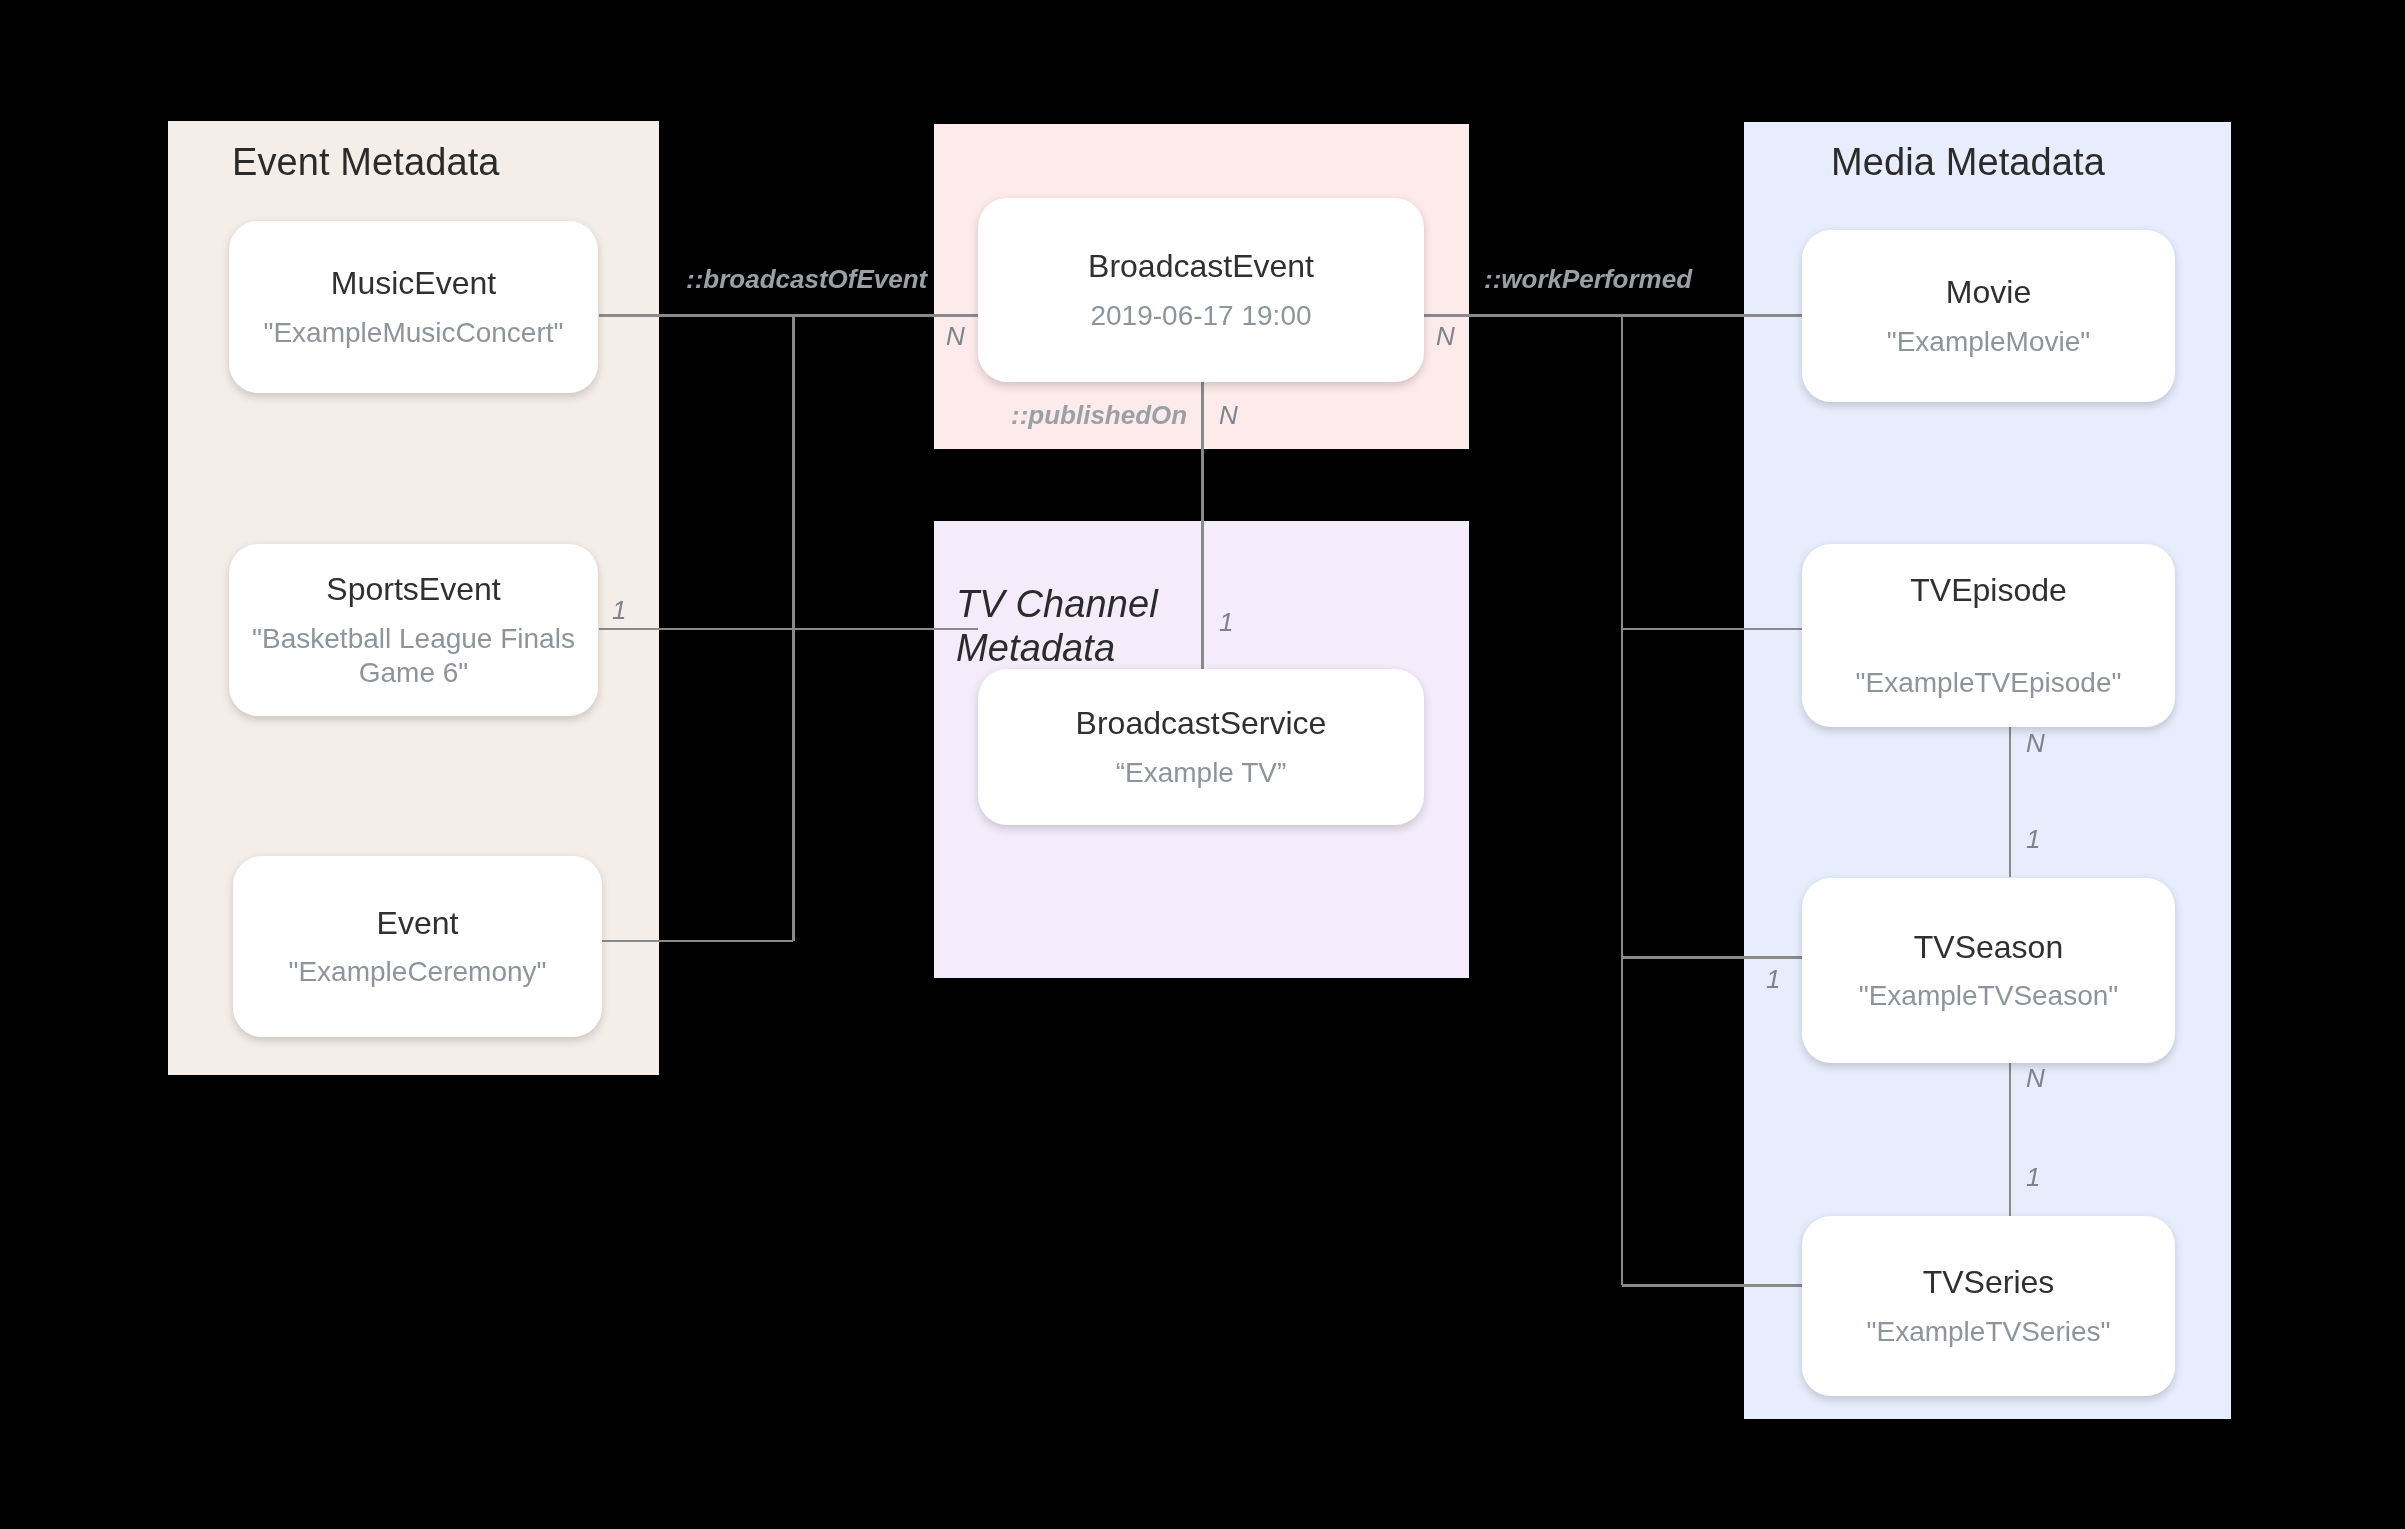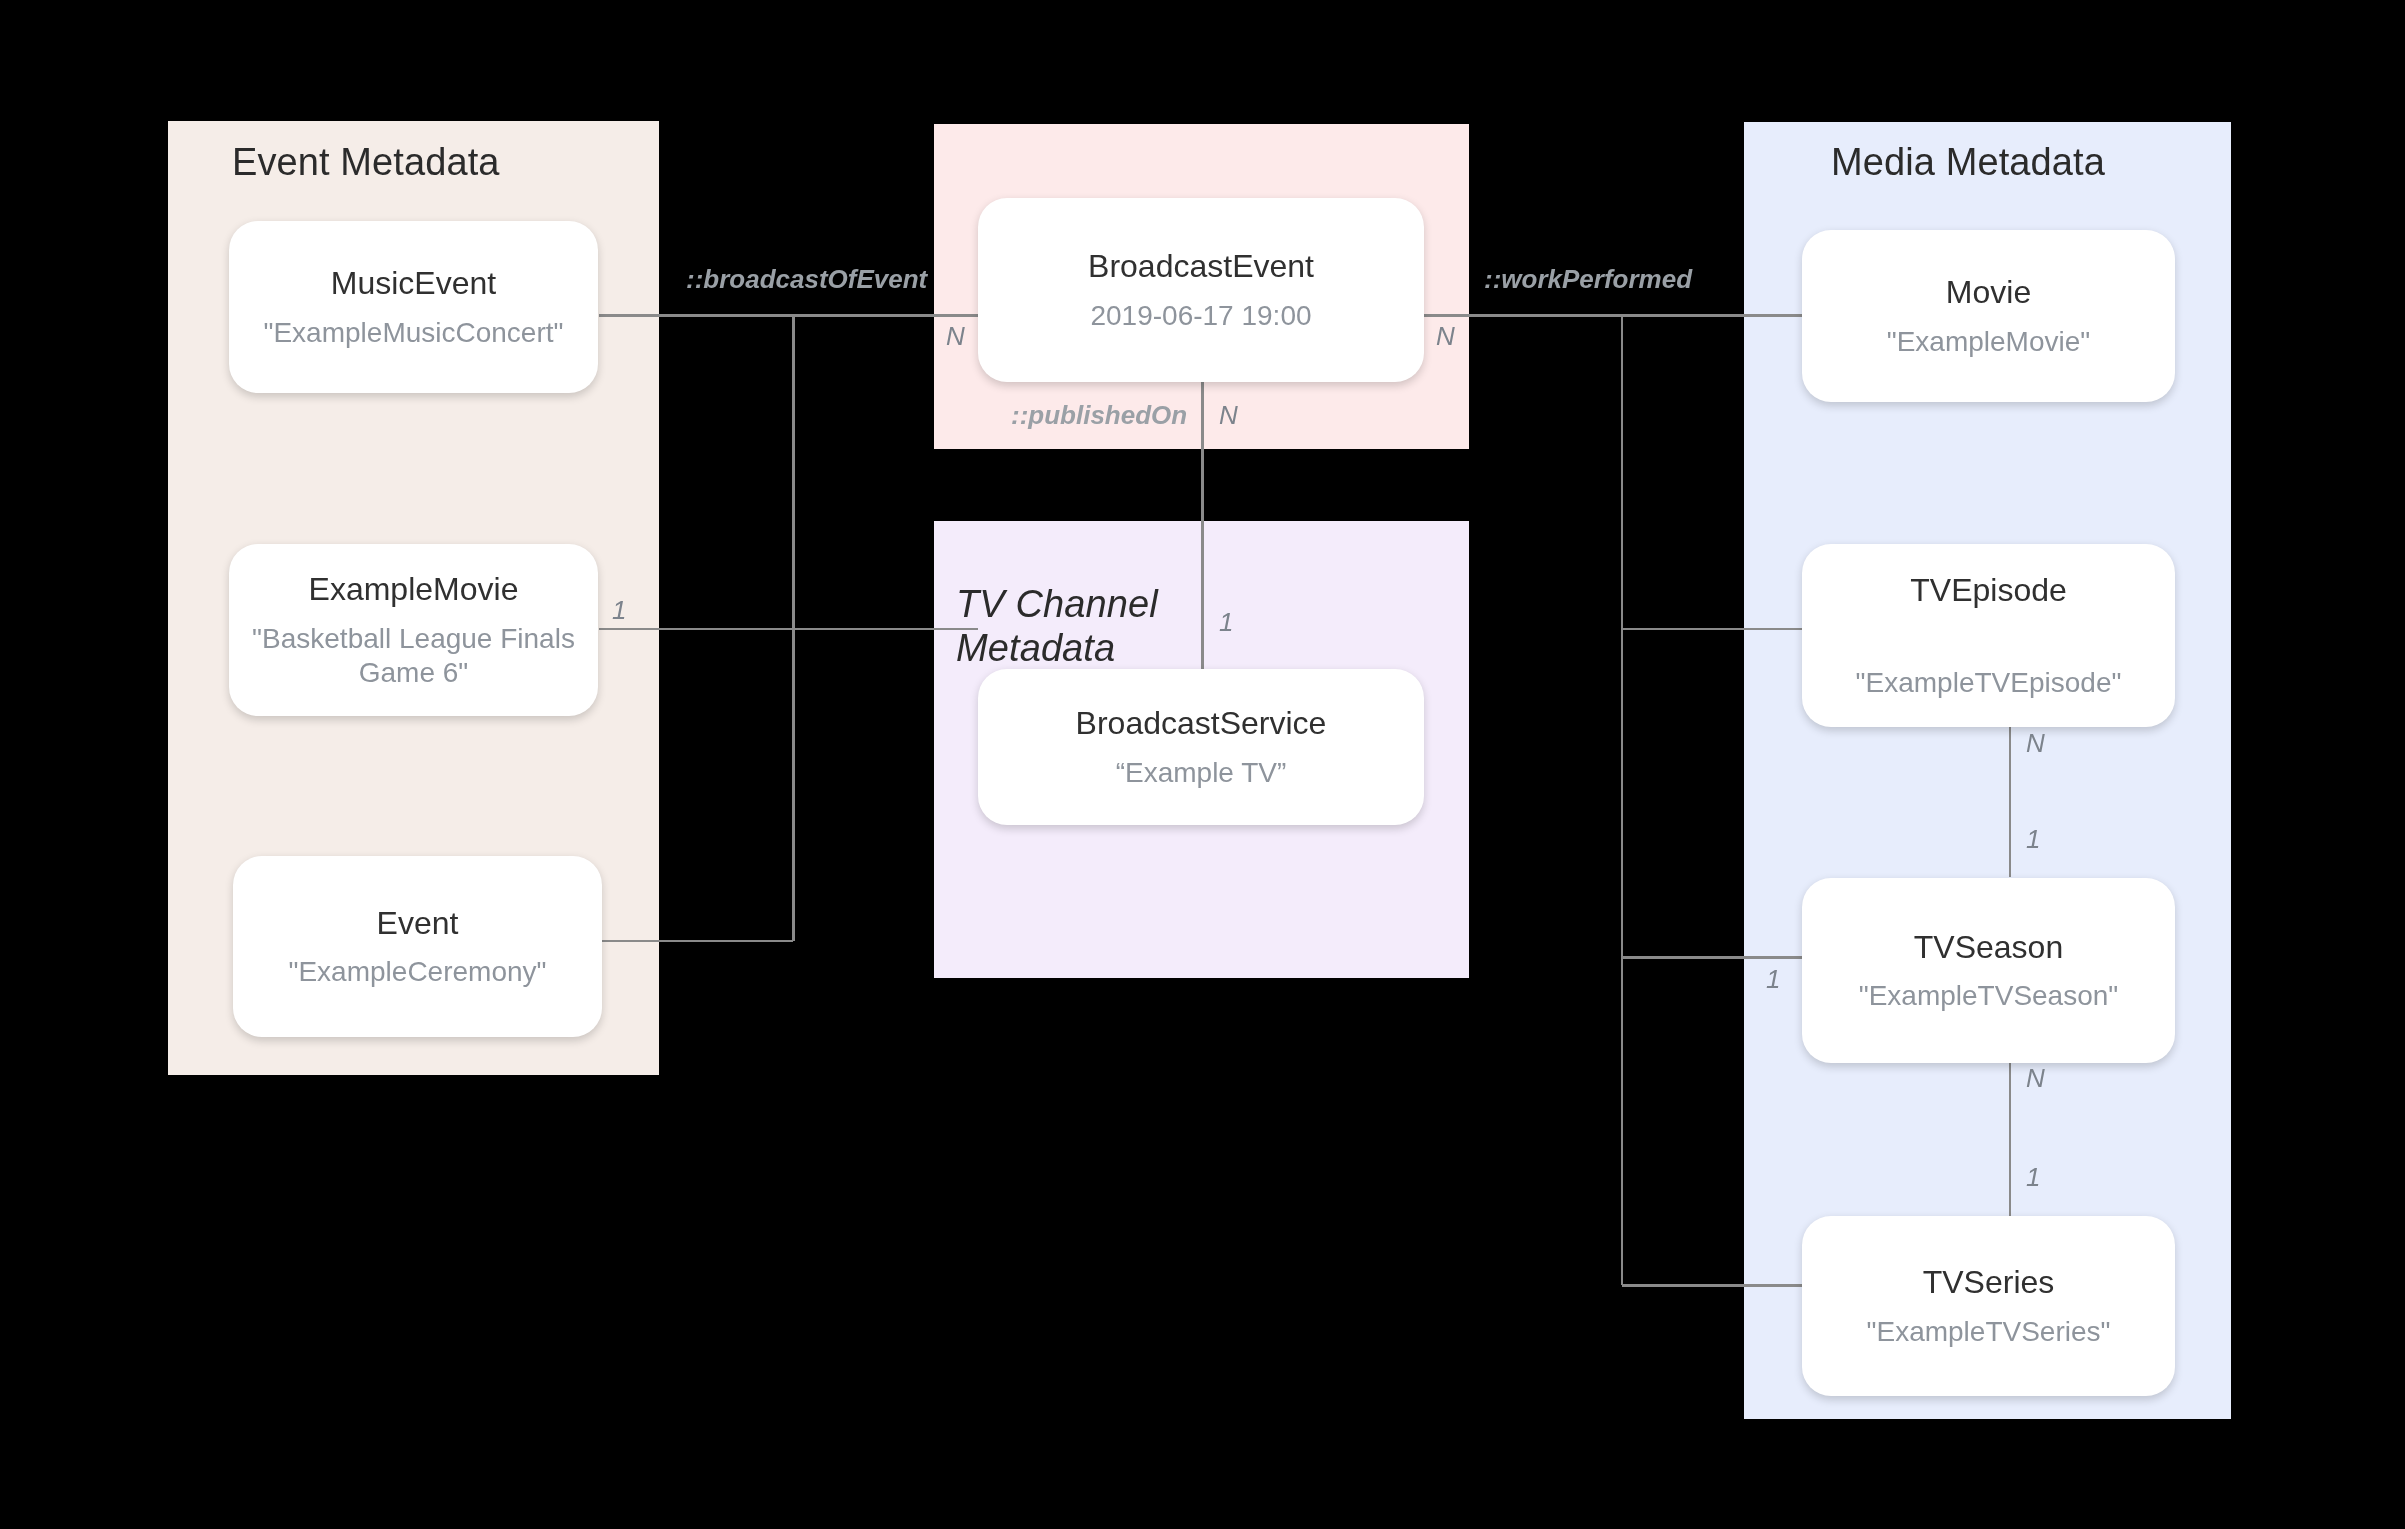--- a/index.html
+++ b/index.html
@@ -77,21 +77,21 @@
 Metadata</div>
 
   <div class="group-title" style="left:1831px;top:140px;">Media Metadata</div>
 
   <div class="node" style="left:229px;top:221px;width:369px;height:172px;">
     <div class="node-title">MusicEvent</div>
     <div class="node-sub">"ExampleMusicConcert"</div>
   </div>
 
   <div class="node" style="left:229px;top:544px;width:369px;height:172px;">
-    <div class="node-title">ExampleMovie</div>
+    <div class="node-title">SportsEvent</div>
     <div class="node-sub">"Basketball League Finals Game 6"</div>
   </div>
 
   <div class="node" style="left:233px;top:856px;width:369px;height:181px;">
     <div class="node-title">Event</div>
     <div class="node-sub">"ExampleCeremony"</div>
   </div>
 
   <div class="node" style="left:978px;top:198px;width:446px;height:184px;">
     <div class="node-title">BroadcastEvent</div>

